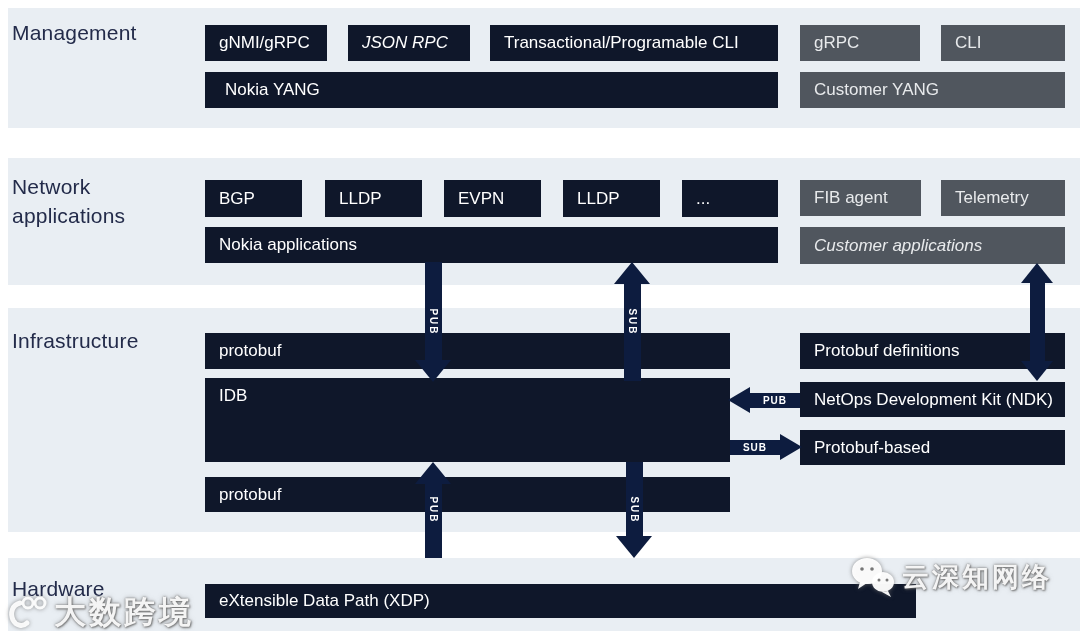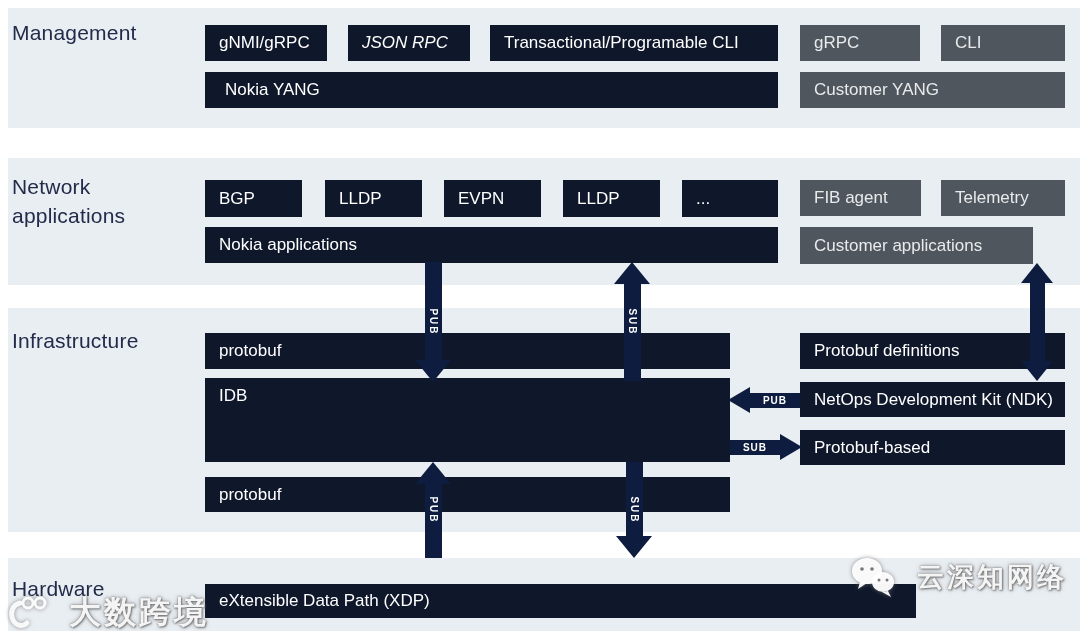--- a/index.html
+++ b/index.html
@@ -33,21 +33,21 @@
   .harrow{position:absolute;z-index:5;display:flex;align-items:center;height:26px;}
   .hshaft{flex:1;height:15px;background:#0d1c3f;display:flex;align-items:center;justify-content:center;}
   .hhead-left{width:0;height:0;border-top:13px solid transparent;border-bottom:13px solid transparent;border-right:22px solid #0d1c3f;}
   .hhead-right{width:0;height:0;border-top:13px solid transparent;border-bottom:13px solid transparent;border-left:22px solid #0d1c3f;}
   .hlabel{color:#fff;font-size:10px;font-weight:bold;letter-spacing:1px;}
   
   .dhead-up{width:0;height:0;border-left:16px solid transparent;border-right:16px solid transparent;border-bottom:20px solid #0d1c3f;}
   .dhead-down{width:0;height:0;border-left:16px solid transparent;border-right:16px solid transparent;border-top:20px solid #0d1c3f;}
   .dshaft{width:15px;flex:1;background:#0d1c3f;}
   
-  .wm{position:absolute;z-index:10;display:flex;align-items:center;gap:21px;}
+  .wm{position:absolute;z-index:10;display:flex;align-items:center;gap:6px;}
   .wm-text{
     color:rgba(255,255,255,0.92);font-weight:bold;letter-spacing:3px;
     text-shadow:0 0 2px rgba(110,110,110,0.95),0 0 5px rgba(110,110,110,0.55),1px 1px 2px rgba(90,90,90,0.7);
   }
   .wm svg{filter:drop-shadow(0 0 2px rgba(110,110,110,0.8));}
 </style>
 </head>
 <body>
 
 <div id="stage">
@@ -71,21 +71,21 @@
   <div class="box gray" style="left:800px;top:72px;width:265px;height:36px;">Customer YANG</div>
 
   <div class="box blue" style="left:205px;top:180px;width:97px;height:37px;">BGP</div>
   <div class="box blue" style="left:325px;top:180px;width:97px;height:37px;">LLDP</div>
   <div class="box blue" style="left:444px;top:180px;width:97px;height:37px;">EVPN</div>
   <div class="box blue" style="left:563px;top:180px;width:97px;height:37px;">LLDP</div>
   <div class="box blue" style="left:682px;top:180px;width:96px;height:37px;">...</div>
   <div class="box gray" style="left:800px;top:180px;width:121px;height:36px;">FIB agent</div>
   <div class="box gray" style="left:941px;top:180px;width:124px;height:36px;">Telemetry</div>
   <div class="box blue" style="left:205px;top:227px;width:573px;height:36px;">Nokia applications</div>
-  <div class="box gray" style="left:800px;top:227px;width:233px;height:37px;">Customer applications</div>
+  <div class="box gray" style="left:800px;top:227px;width:265px;height:37px;font-style:italic;">Customer applications</div>
 
   <div class="box blue" style="left:205px;top:333px;width:525px;height:36px;">protobuf</div>
   <div class="box blue top-align" style="left:205px;top:378px;width:525px;height:84px;">IDB</div>
   <div class="box blue" style="left:205px;top:477px;width:525px;height:35px;">protobuf</div>
   <div class="box blue" style="left:800px;top:333px;width:265px;height:36px;">Protobuf definitions</div>
   <div class="box blue" style="left:800px;top:430px;width:265px;height:35px;">Protobuf-based</div>
   <div class="box blue" style="left:800px;top:382px;width:265px;height:35px;">NetOps Development Kit (NDK)</div>
 
   <div class="box blue" style="left:205px;top:584px;width:711px;height:34px;">eXtensible Data Path (XDP)</div>
 

